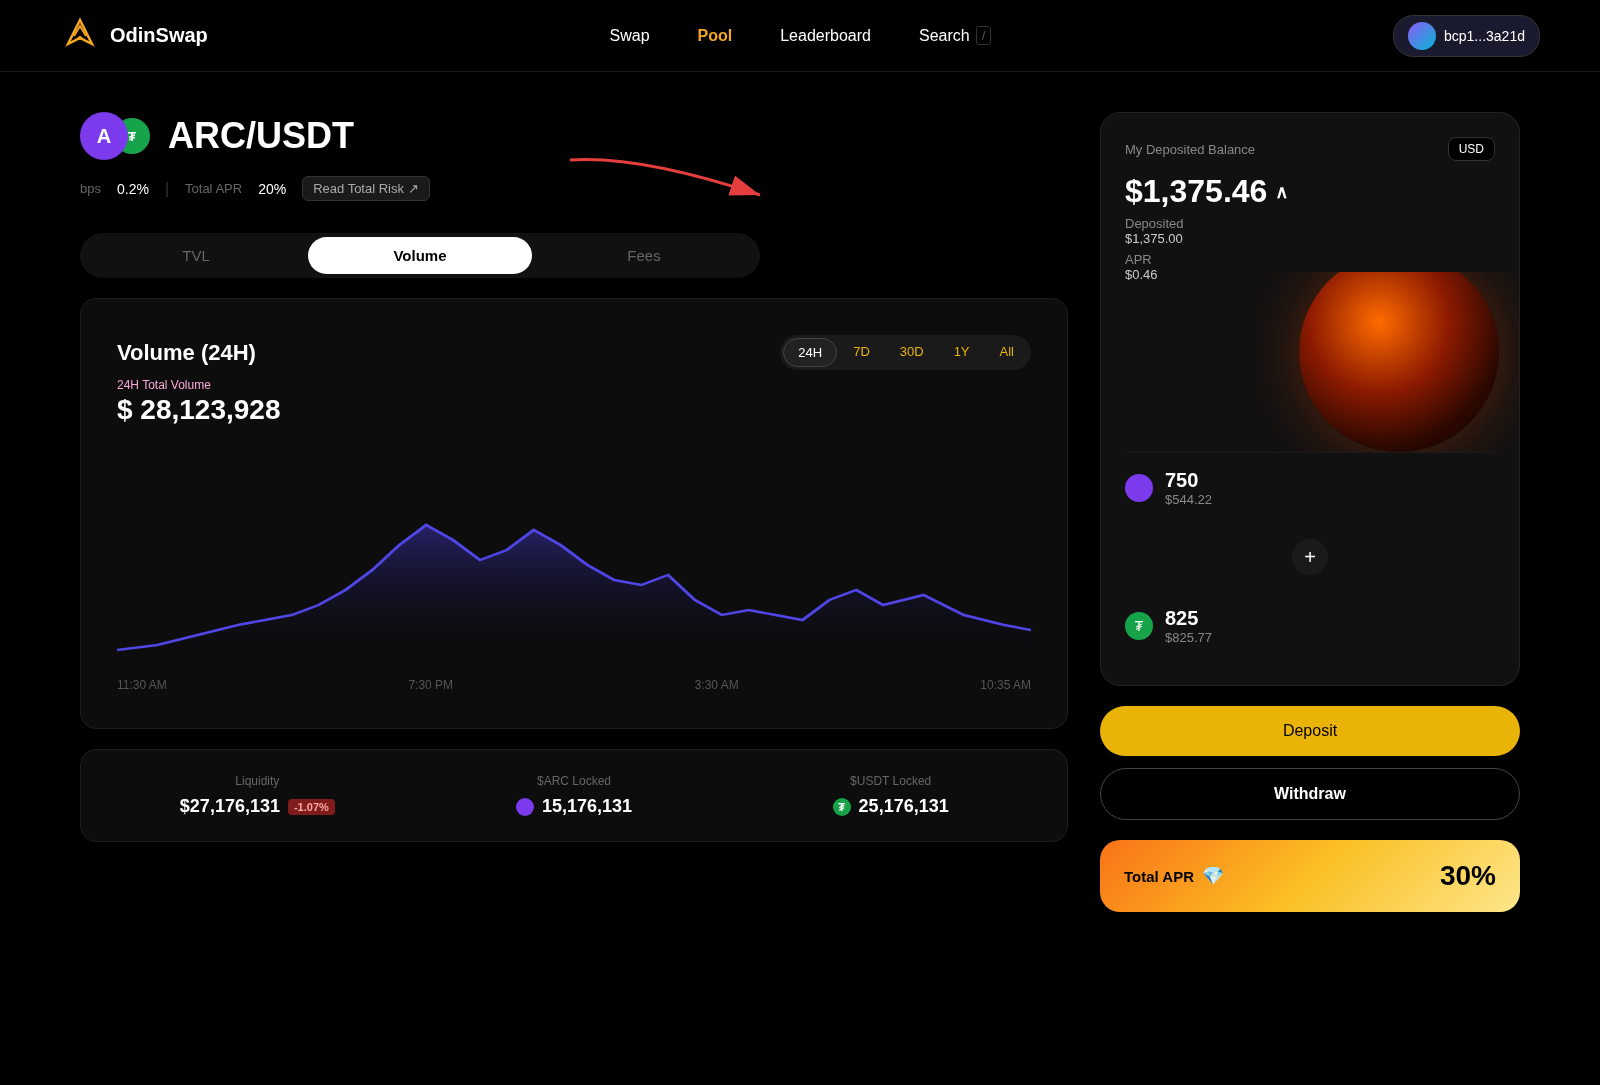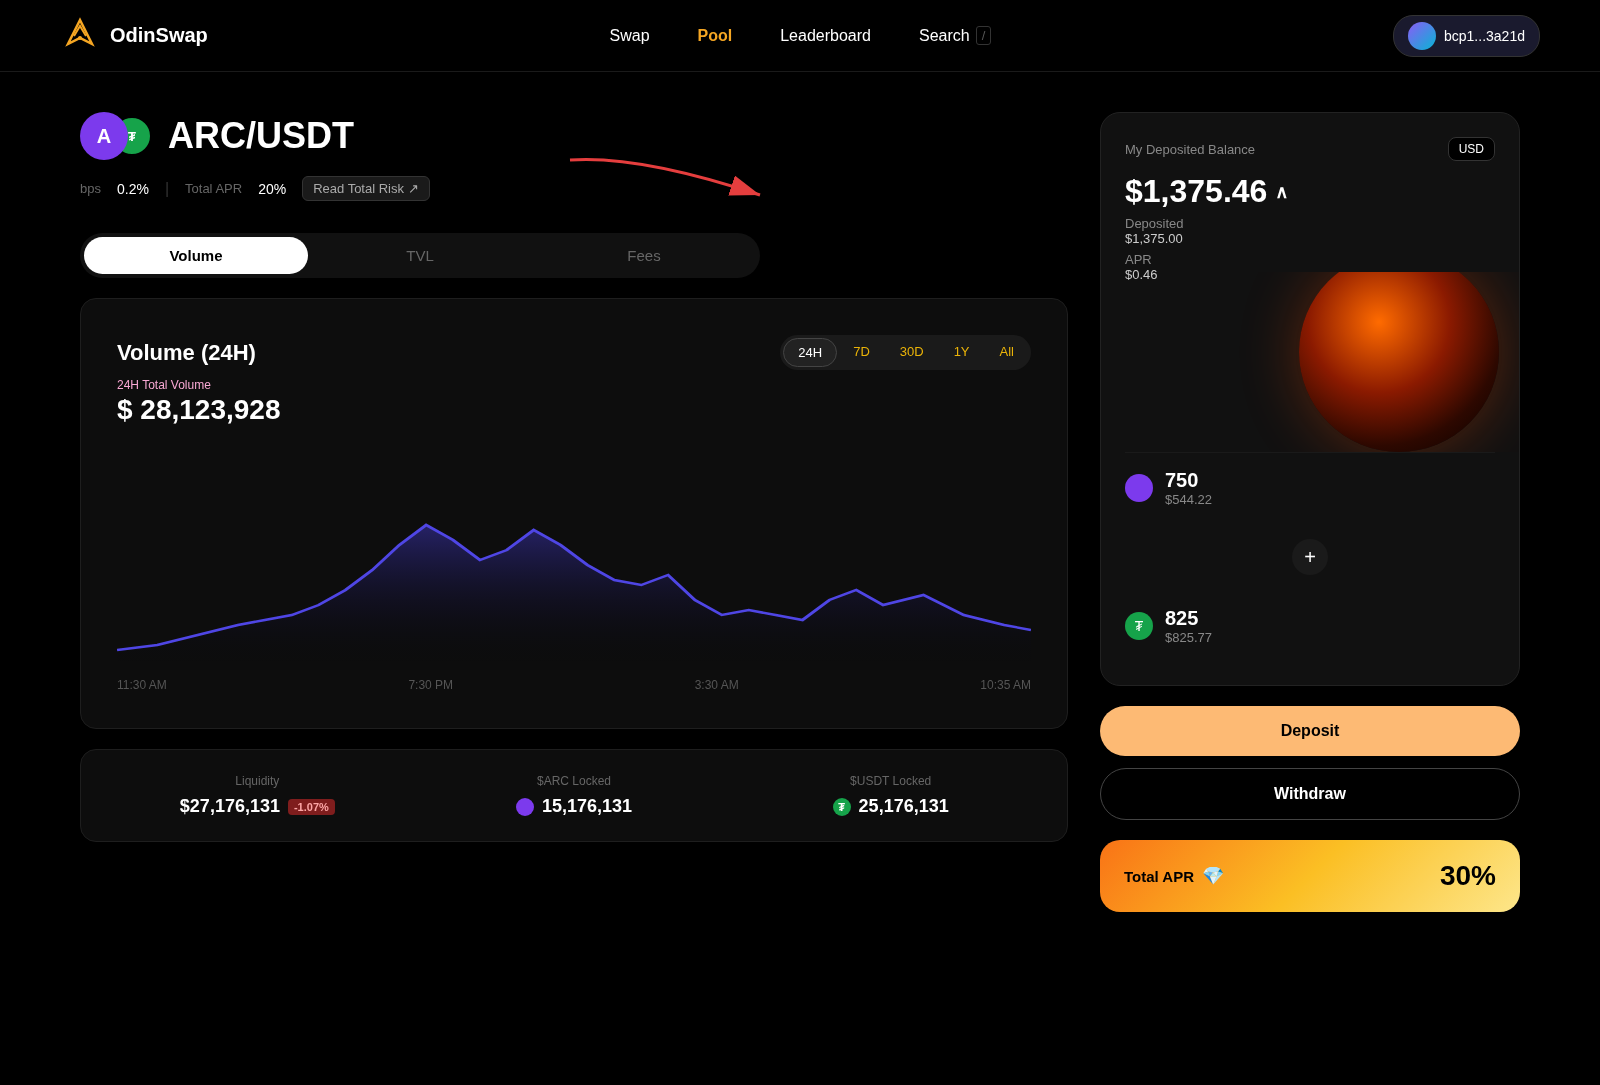--- a/index.html
+++ b/index.html
@@ -406,27 +406,27 @@
     }
 
     
     .action-buttons {
       display: flex;
       flex-direction: column;
       gap: 12px;
       margin-top: 20px;
     }
     .btn-deposit {
-      background: #fdba74;
+      background: #eab308;
       color: #000;
       border: none;
       border-radius: 30px;
       padding: 16px;
       font-size: 16px;
-      font-weight: 700;
+      font-weight: 400;
       cursor: pointer;
       width: 100%;
     }
     .btn-withdraw {
       background: transparent;
       color: #fff;
       border: 1px solid #444;
       border-radius: 30px;
       padding: 16px;
       font-size: 16px;
@@ -513,22 +513,22 @@
       <span class="meta-separator">|</span>
       <span class="meta-label">Total APR</span>
       <span class="meta-value">20%</span>
       <div class="read-pool-risk">
         <span>Read Total Risk</span>
         <span>↗</span>
       </div>
     </div>
 
     <div class="chart-tabs">
+      <div class="chart-tab">TVL</div>
       <div class="chart-tab active">Volume</div>
-      <div class="chart-tab">TVL</div>
       <div class="chart-tab">Fees</div>
     </div>
 
     <div class="chart-box">
       <div class="chart-header">
         <span class="chart-title">Volume (24H)</span>
         <div class="time-tabs">
           <div class="time-tab active">24H</div>
           <div class="time-tab">7D</div>
           <div class="time-tab">30D</div>

